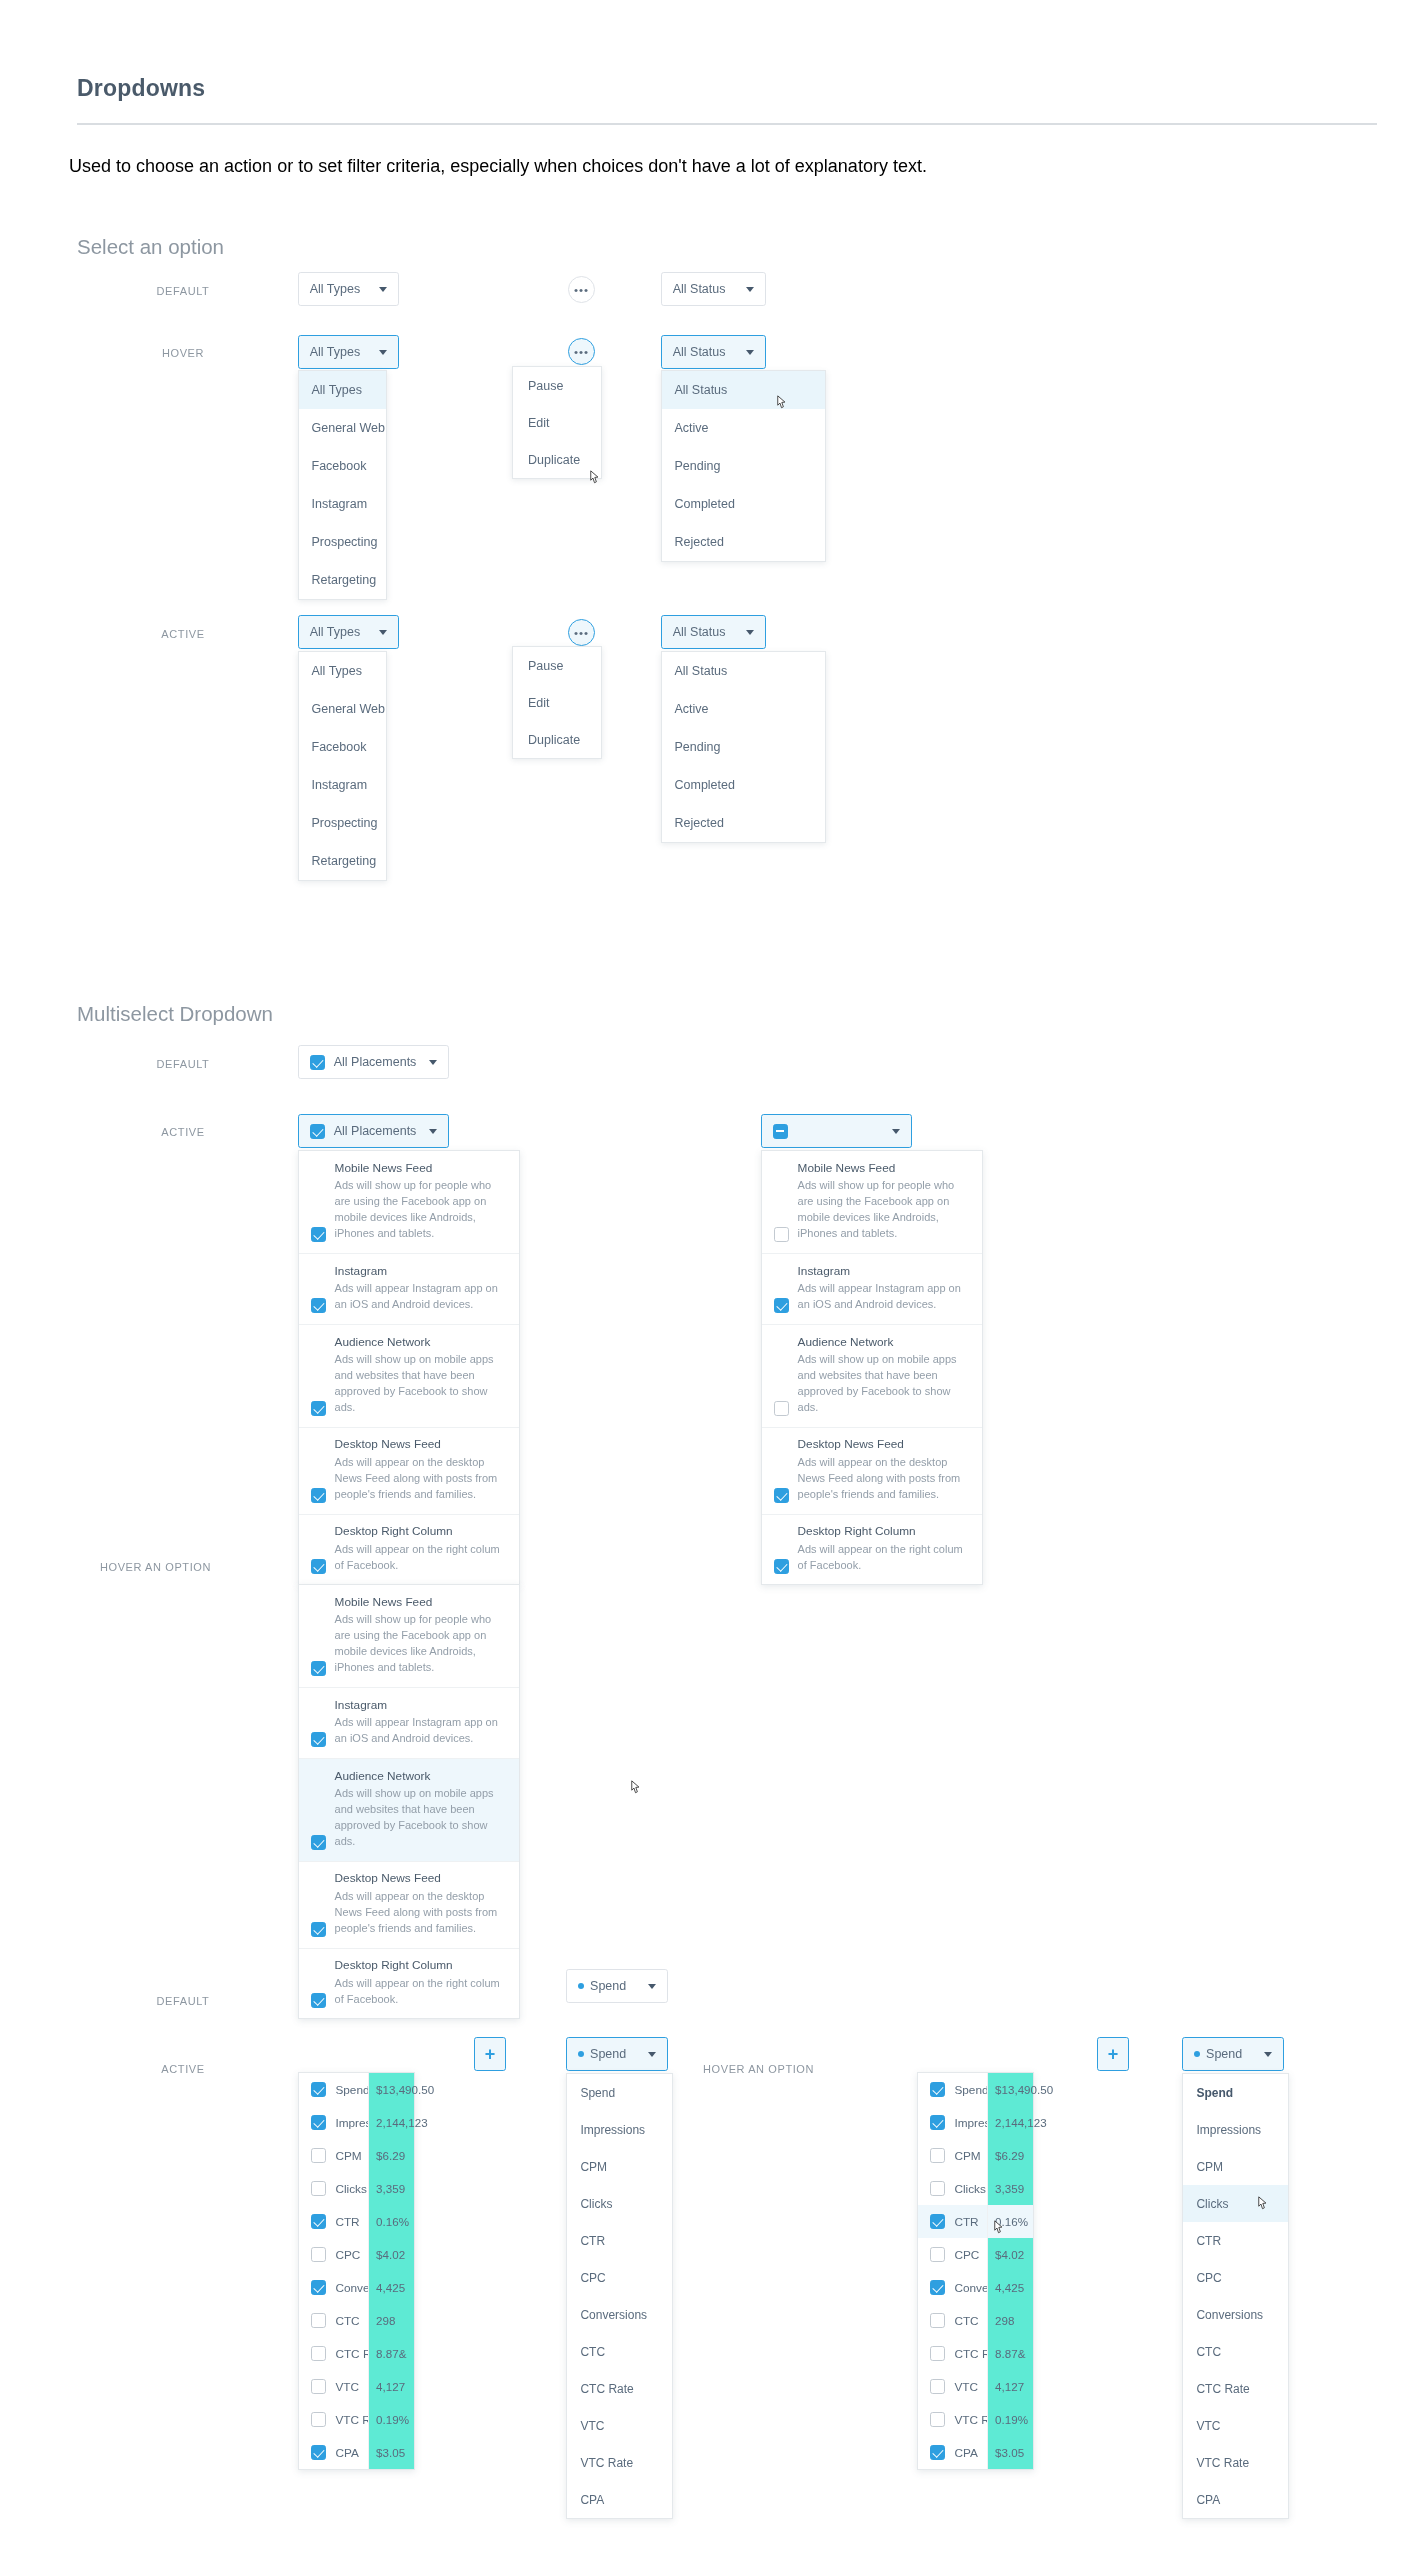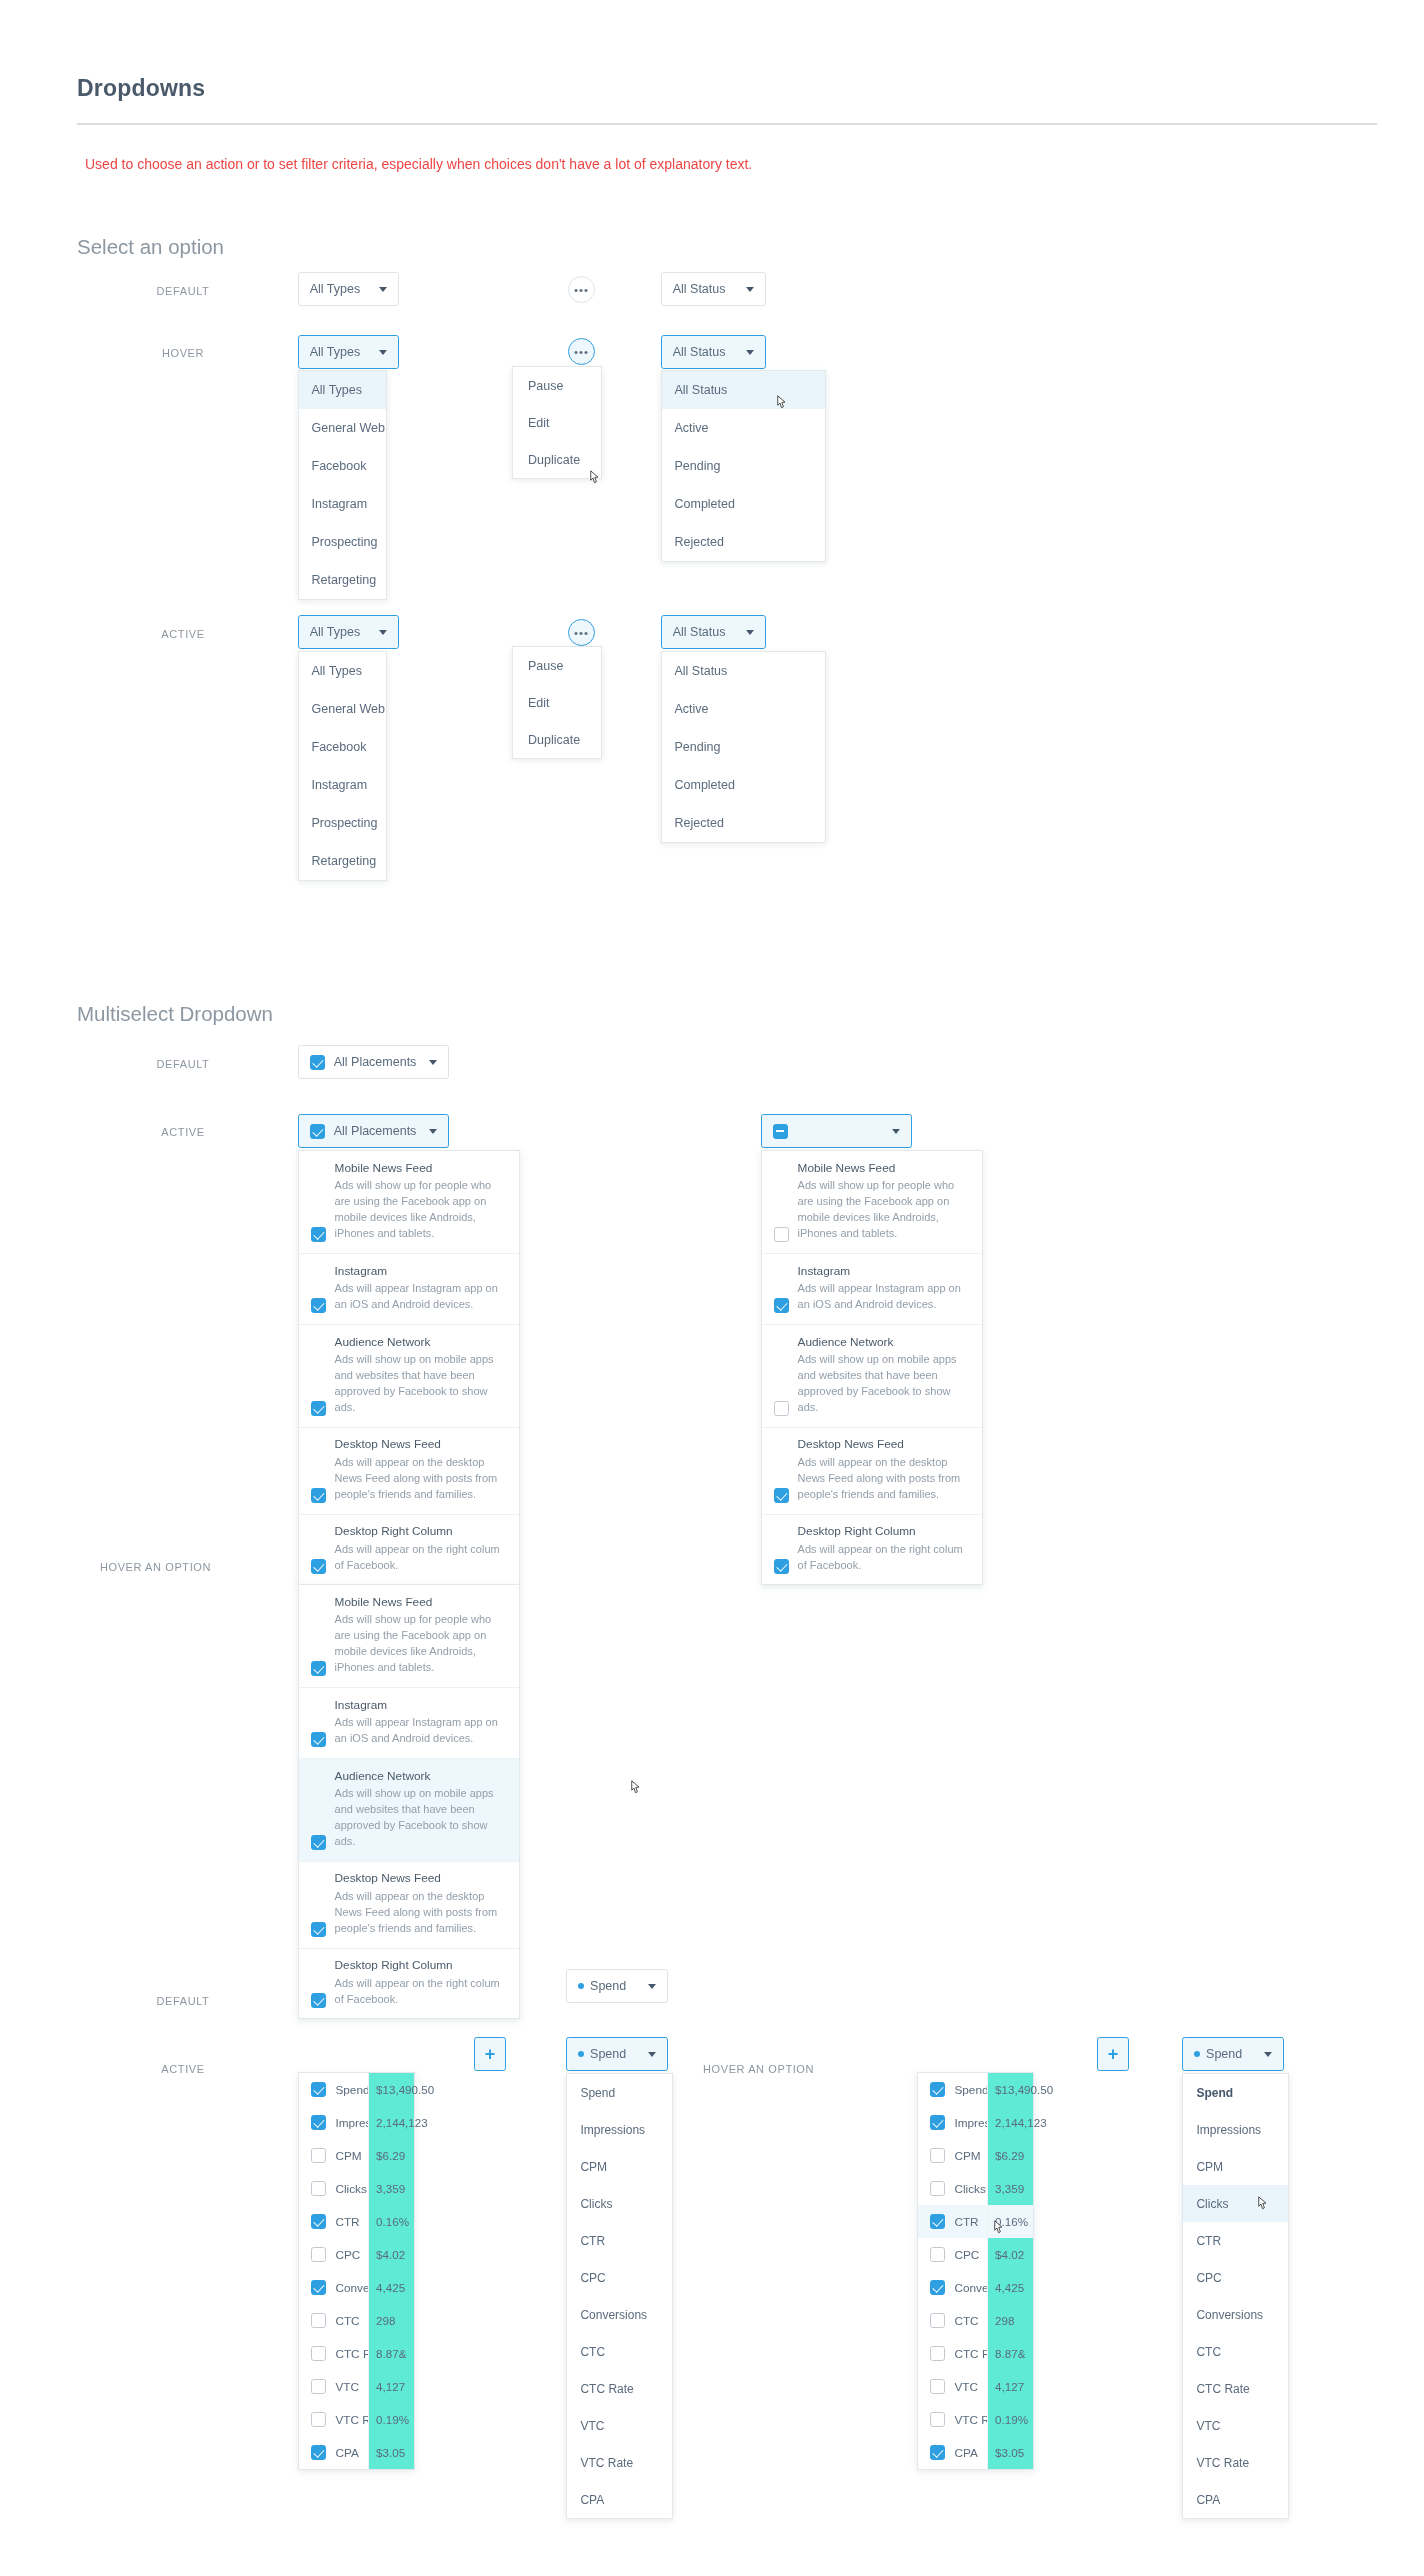--- a/index.html
+++ b/index.html
@@ -15,22 +15,22 @@
   .page-title {
     position: absolute; left: 77px; top: 75px;
     font-size: 23px; font-weight: bold; color: #4a5a6a;
     letter-spacing: 0.2px;
   }
   .title-rule {
     position: absolute; left: 77px; top: 123px; width: 1300px; height: 1.8px;
     background: #d9dde1;
   }
   .intro {
-    position: absolute; left: 85px; top: 156px;
-    font-size: 14px; color: #ef4444;
+    position: absolute; left: 69px; top: 156px;
+    font-size: 18px; color: #000000;
   }
   .section-title {
     position: absolute; left: 77px;
     font-size: 20.5px; color: #8d97a1; font-weight: normal;
   }
   #sec-select { top: 235px; }
   #sec-multi  { top: 1002px; }
 
   
   .row-label {

